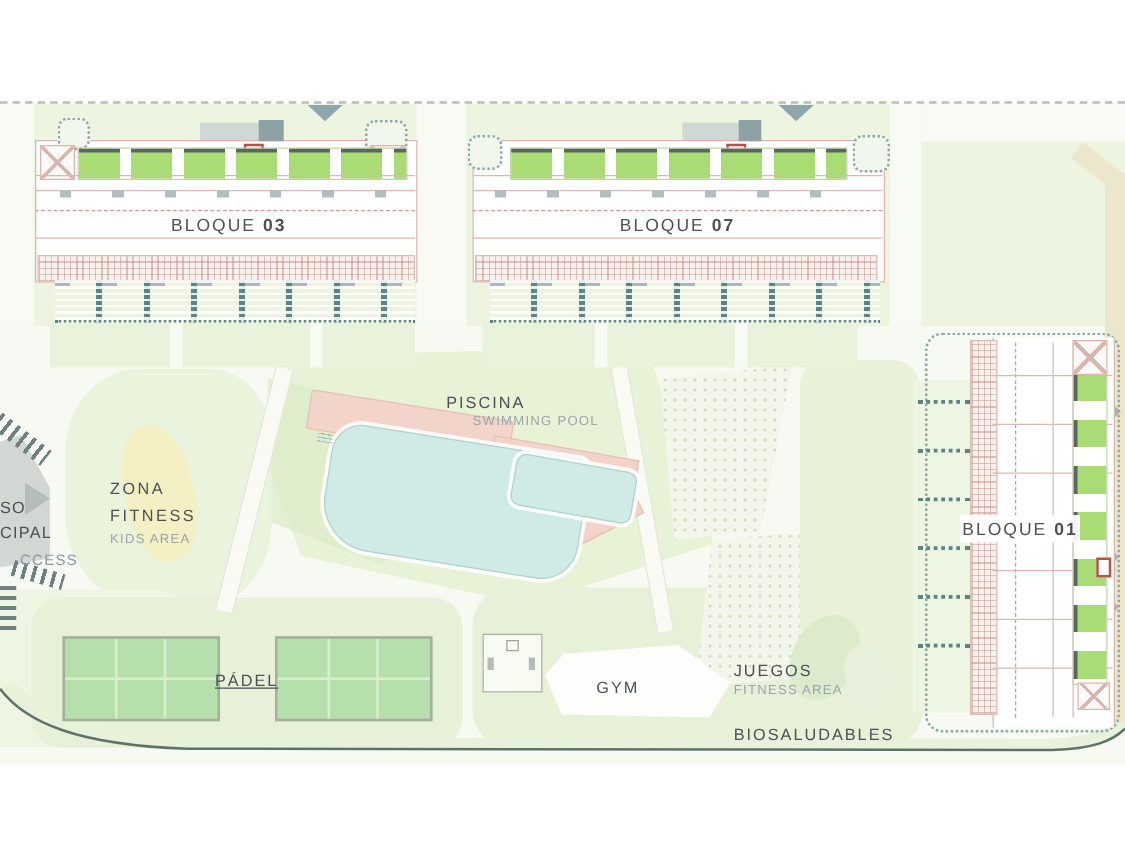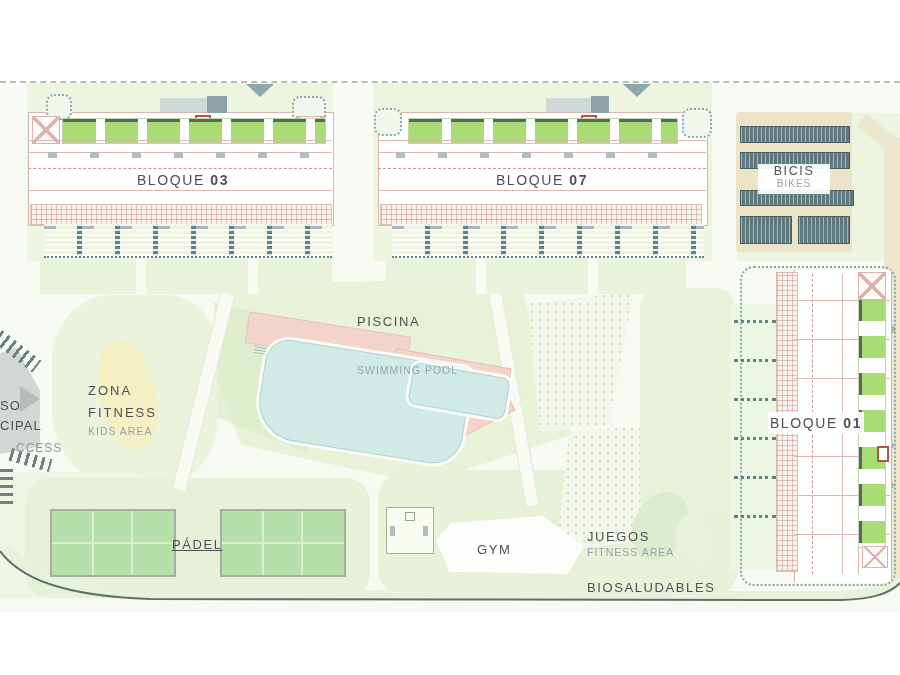--- a/index.html
+++ b/index.html
@@ -94,21 +94,21 @@
   <div class="sub" style="left:16px;top:441px;font-size:12px;color:#8b98a2;">CCESS</div>
 
   <div class="abs deck" style="left:246px;top:324px;width:162px;height:30px;transform:rotate(9deg);border-radius:3px;"></div>
   <div class="abs deck" style="left:366px;top:366px;width:42px;height:44px;transform:rotate(9deg);"></div>
   <div class="abs deck" style="left:392px;top:358px;width:116px;height:26px;transform:rotate(10deg);"></div>
   <div class="abs deck" style="left:425px;top:408px;width:88px;height:22px;transform:rotate(-27deg);"></div>
   <div class="abs water" style="left:260px;top:352px;width:205px;height:98px;transform:rotate(9deg);border-radius:24px 10px 30px 40px;"></div>
   <div class="abs water" style="left:410px;top:370px;width:96px;height:40px;transform:rotate(10deg);border-radius:8px;"></div>
   <div class="abs" style="left:254px;top:346px;width:12px;height:8px;transform:rotate(9deg);background:repeating-linear-gradient(0deg,#9fc6c2 0 1px,transparent 1px 3px);"></div>
   <div class="lbl" style="left:357px;top:315px;">PISCINA</div>
-  <div class="sub" style="left:357px;top:331px;margin-top:33px;">SWIMMING POOL</div>
+  <div class="sub" style="left:378px;top:331px;">SWIMMING POOL</div>
 
   <div class="lbl" style="left:88px;top:384px;letter-spacing:2px;">ZONA</div>
   <div class="lbl" style="left:88px;top:406px;letter-spacing:2px;">FITNESS</div>
   <div class="sub" style="left:88px;top:425px;">KIDS AREA</div>
 
   <div class="abs" style="left:28px;top:94px;width:304px;height:206px;">
     <div class="abs" style="left:12px;top:162px;width:292px;height:38px;background:#e9f3dc;"></div>
     <div class="abs" style="left:108px;top:162px;width:10px;height:38px;background:#f8faf4;"></div>
     <div class="abs" style="left:220px;top:162px;width:10px;height:38px;background:#f8faf4;"></div>
     <div class="abs" style="left:0;top:18px;width:304px;height:112px;background:#ffffff;border:1px solid #d9b5ae;"></div>
@@ -152,31 +152,20 @@
     <div class="abs" style="left:24px;top:58px;width:290px;height:6px;background:repeating-linear-gradient(90deg,#b4bcbf 0 9px,transparent 9px 42px);"></div>
     <div class="lbl" style="left:95px;top:78px;width:150px;text-align:center;font-size:14px;">
       <span>BLOQUE</span>
       <b>07</b>
     </div>
     <div class="abs hatch" style="left:8px;top:110px;width:320px;height:20px;"></div>
     <div class="abs caps" style="left:20px;top:130px;width:312px;height:5px;"></div>
     <div class="abs fences" style="left:20px;top:130px;width:312px;height:32px;"></div>
   </div>
 
-  <div class="abs" style="left:736px;top:112px;width:116px;height:140px;background:#ebe4c6;border-radius:4px;">
-    <div class="abs rack" style="left:4px;top:14px;width:108px;height:15px;"></div>
-    <div class="abs rack" style="left:4px;top:40px;width:108px;height:15px;"></div>
-    <div class="abs rack" style="left:4px;top:78px;width:112px;height:14px;"></div>
-    <div class="abs rack" style="left:4px;top:104px;width:50px;height:26px;"></div>
-    <div class="abs rack" style="left:62px;top:104px;width:50px;height:26px;"></div>
-    <div class="abs chip" style="left:22px;top:52px;width:72px;height:30px;text-align:center;">
-      <div class="lbl" style="position:static;font-size:12.5px;">BICIS</div>
-      <div class="sub" style="position:static;font-size:10px;">BIKES</div>
-    </div>
-  </div>
 
   <div class="abs" style="left:884px;top:138px;width:16px;height:440px;background:#ece6cd;"></div>
   <div class="abs" style="left:856px;top:128px;width:52px;height:16px;background:#ece6cd;transform:rotate(38deg);"></div>
   <div class="abs" style="left:878px;top:322px;width:12px;height:24px;background:#a9b5b3;transform:rotate(42deg);"></div>
   <div class="abs" style="left:876px;top:438px;width:12px;height:26px;background:#a9b5b3;transform:rotate(42deg);"></div>
   <div class="abs" style="left:876px;top:478px;width:12px;height:26px;background:#a9b5b3;transform:rotate(42deg);"></div>
 
   <div class="abs" style="left:732px;top:264px;width:166px;height:322px;">
     <div class="abs" style="left:8px;top:2px;width:152px;height:316px;border:2px dotted #8aaaa8;border-radius:14px;"></div>
     <div class="abs" style="left:62px;top:6px;width:96px;height:312px;background:#ffffff;border-left:1px solid #d9b5ae;border-right:1px solid #d9b5ae;"></div>

